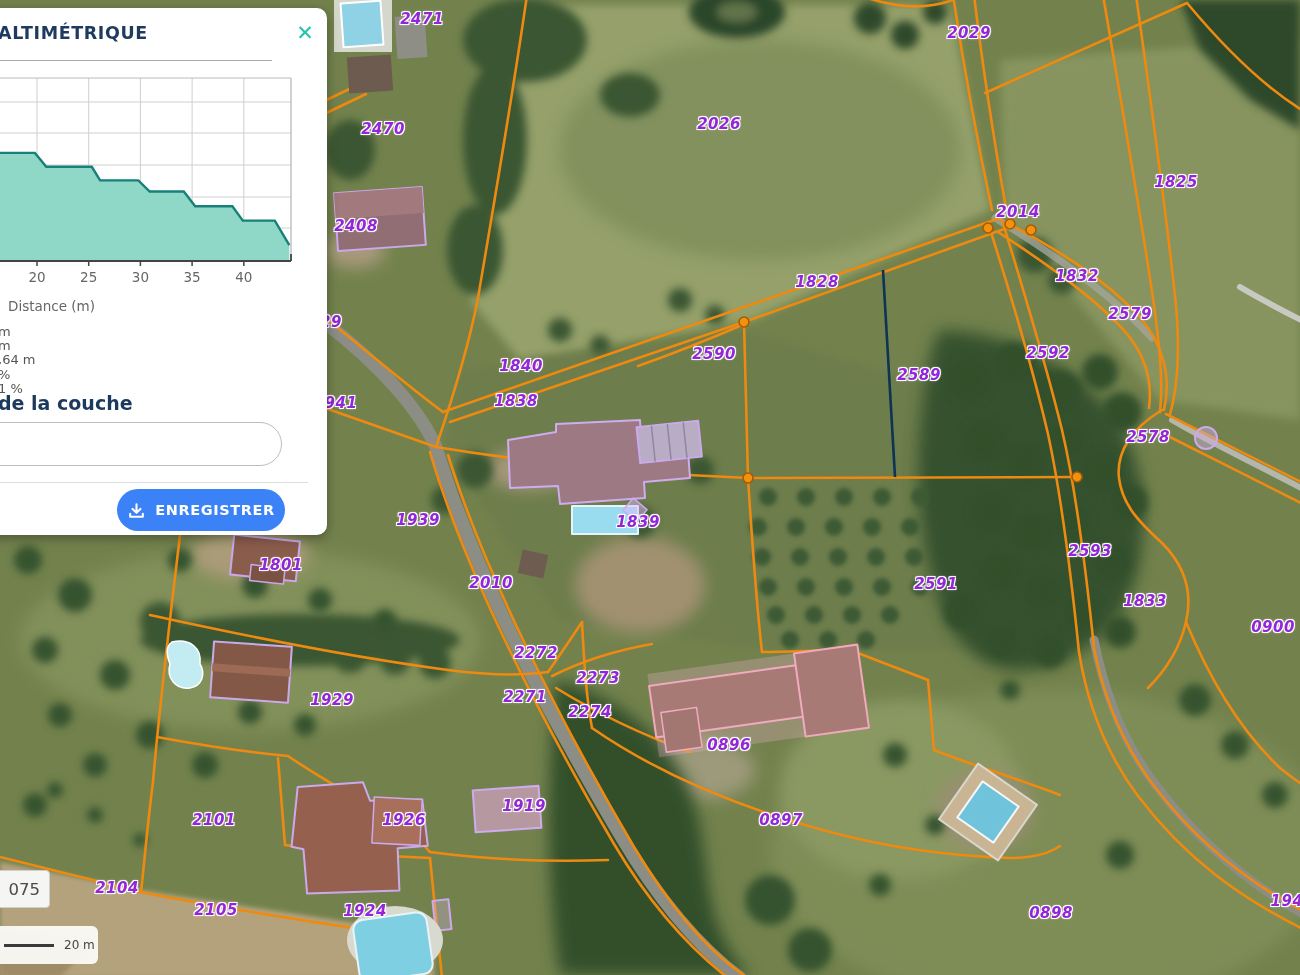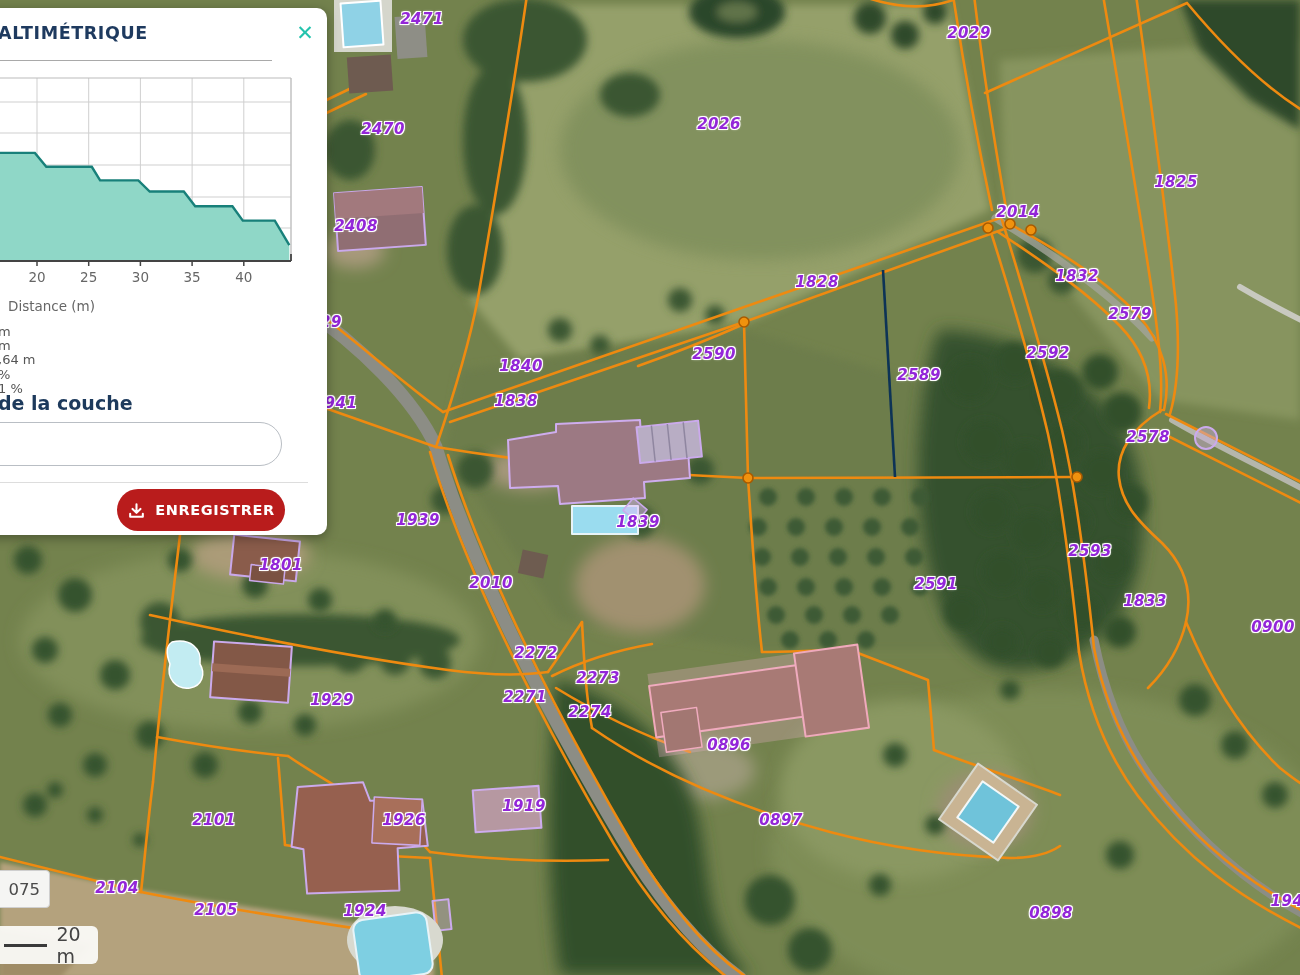--- a/index.html
+++ b/index.html
@@ -19,30 +19,30 @@
     font-size:21px;font-weight:bold;text-align:center;line-height:26px;cursor:pointer;}
   #title-rule{position:absolute;left:0;top:52px;width:350px;border-top:1px solid #a9a9a9;}
   #profile-chart{position:absolute;left:40px;top:68px;}
   .xlabel{position:absolute;left:86px;top:290px;font-size:13.5px;color:#666;}
   .statline{position:absolute;left:76px;font-size:13px;color:#555;white-space:nowrap;}
   #layer-heading{position:absolute;left:76px;top:384px;font-size:19px;font-weight:bold;color:#1d3a5c;}
   #layer-input{position:absolute;left:16px;top:414px;width:344px;height:44px;border:1.5px solid #b9bec4;
     border-radius:23px;outline:none;font-size:15px;padding:0 16px;box-sizing:border-box;color:#333;}
   #panel-divider{position:absolute;left:0;top:474px;width:386px;border-top:1px solid #ddd;}
   #save-btn{position:absolute;left:195px;top:481px;width:168px;height:42px;border:none;border-radius:21px;
-    background:#b91c1c;color:#fff;font:bold 14.5px "DejaVu Sans",sans-serif;letter-spacing:.6px;
+    background:#3b82f6;color:#fff;font:bold 14.5px "DejaVu Sans",sans-serif;letter-spacing:.6px;
     display:flex;align-items:center;justify-content:center;gap:9px;cursor:pointer;}
   
   #corner-box{position:absolute;left:-14px;top:870px;width:64px;height:38px;background:#f5f5f3;
     border:1px solid #cfcfcf;border-radius:4px;z-index:25;display:flex;align-items:center;
     justify-content:flex-end;padding-right:9px;box-sizing:border-box;font-size:16.5px;color:#4a4a4a;}
   #scale-box{position:absolute;left:-10px;top:926px;width:108px;height:38px;background:rgba(252,252,250,.93);
     border-radius:6px;z-index:25;display:flex;align-items:center;gap:10px;padding-left:14px;box-sizing:border-box;}
   #scale-line{width:50px;height:0;border-top:3px solid #3a3a3a;}
-  #scale-text{font-size:19px;color:#444;}
+  #scale-text{font-size:12px;color:#444;}
 </style>
 </head>
 <body>
 
 <svg id="map-canvas" viewBox="0 0 1300 975" xmlns="http://www.w3.org/2000/svg">
   <defs>
     <filter id="f1" x="-40%" y="-40%" width="180%" height="180%">
         <feGaussianBlur stdDeviation="4"></feGaussianBlur>
       </filter>
     <filter id="f2" x="-40%" y="-40%" width="180%" height="180%">

